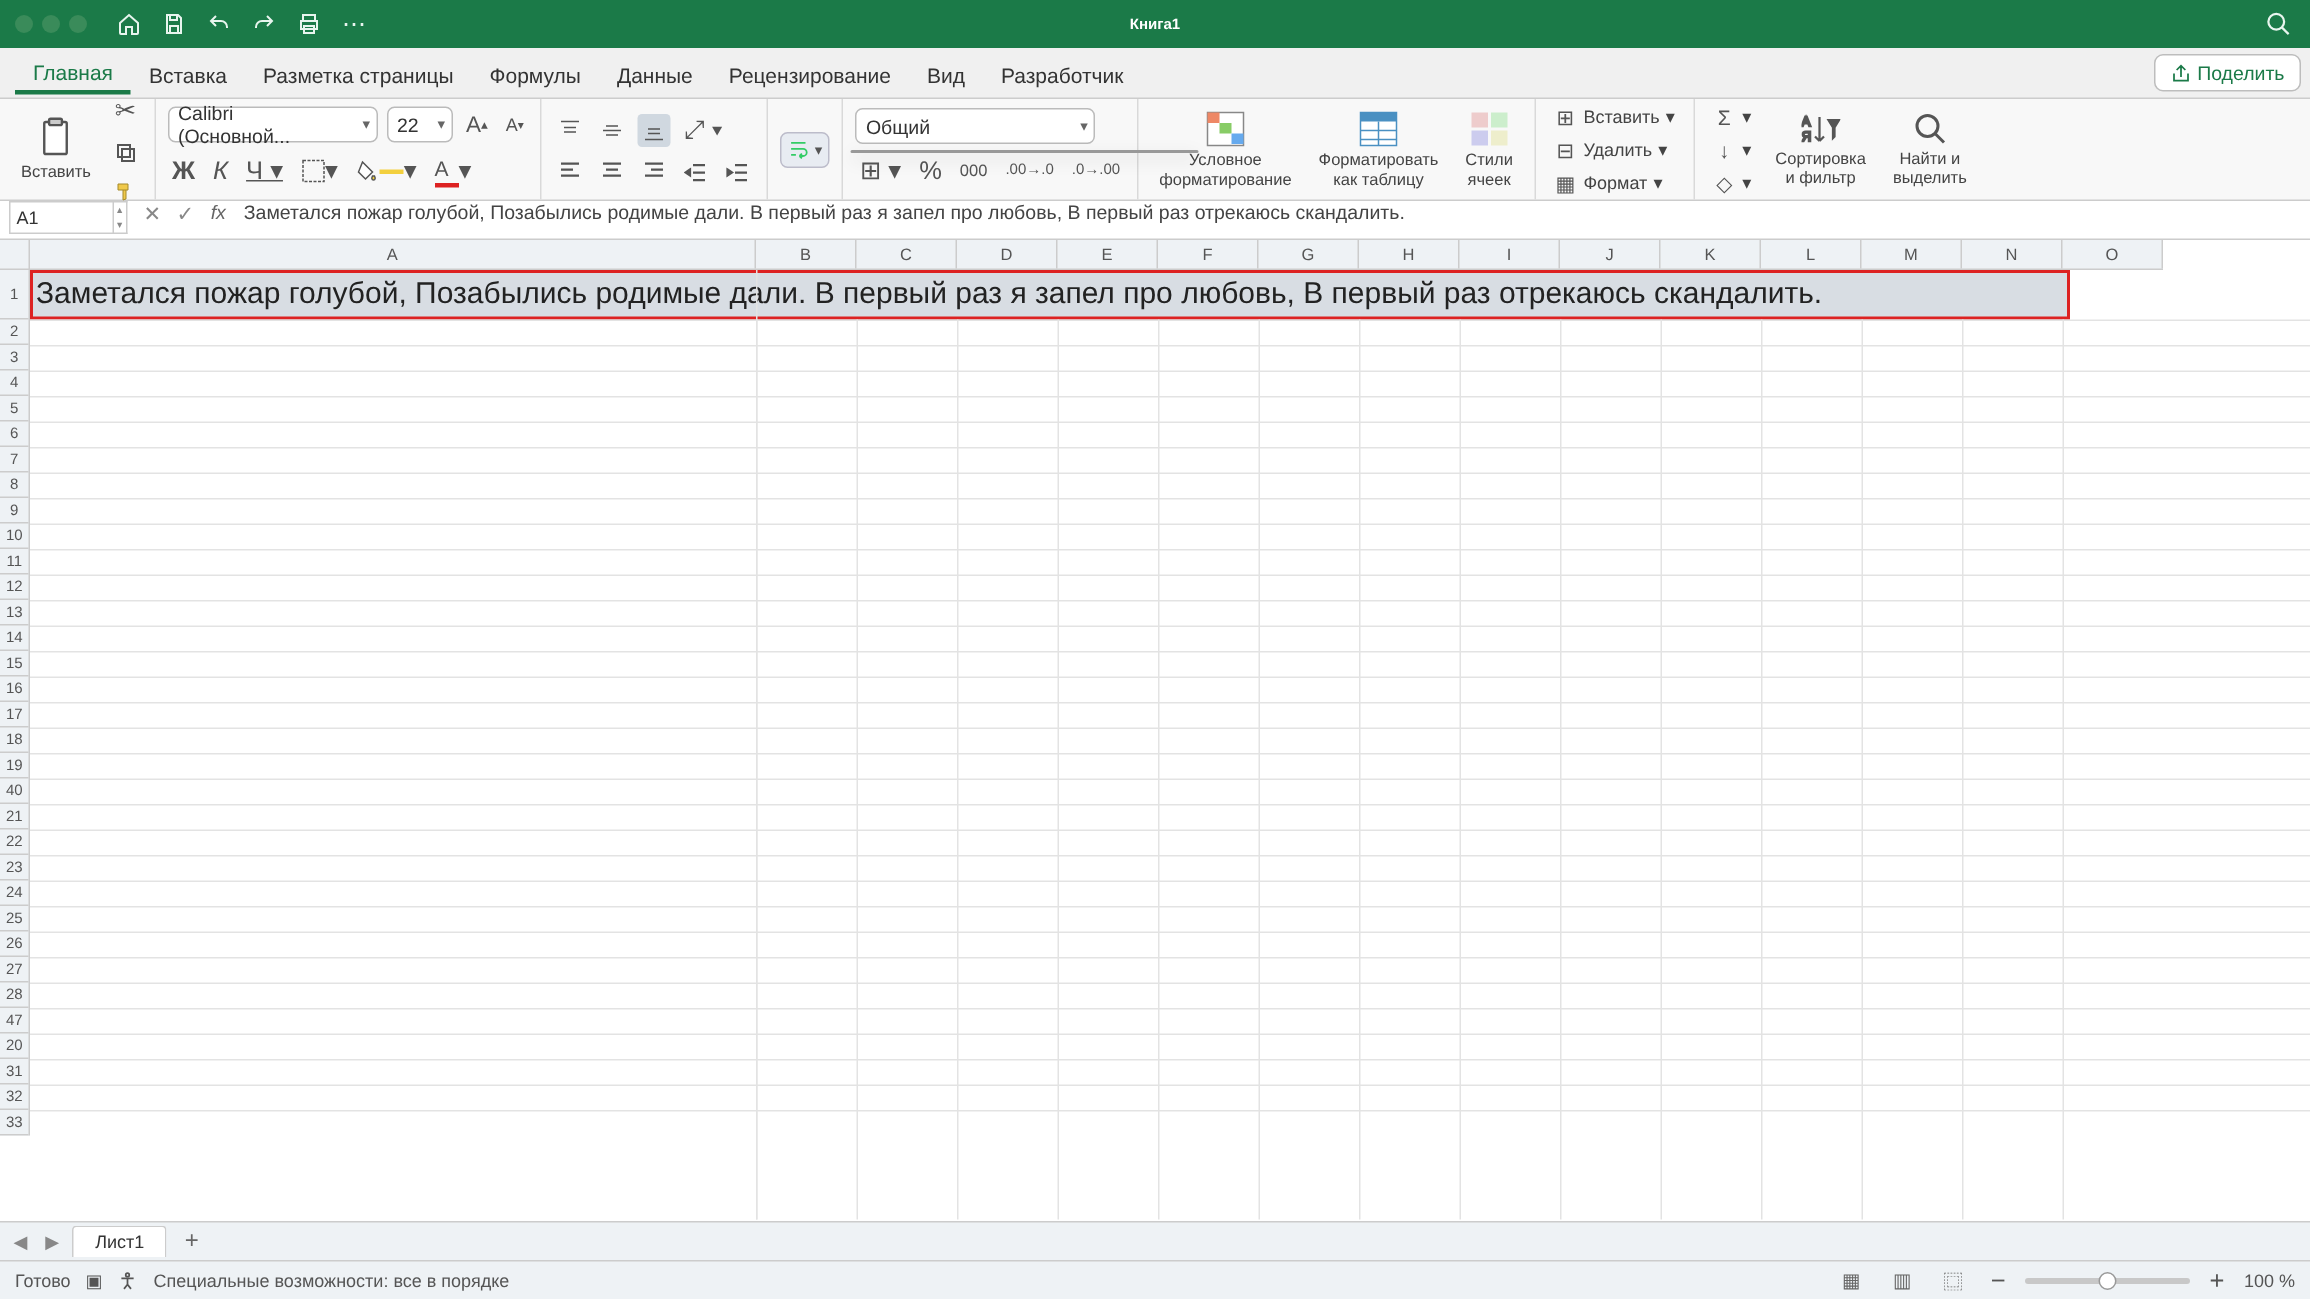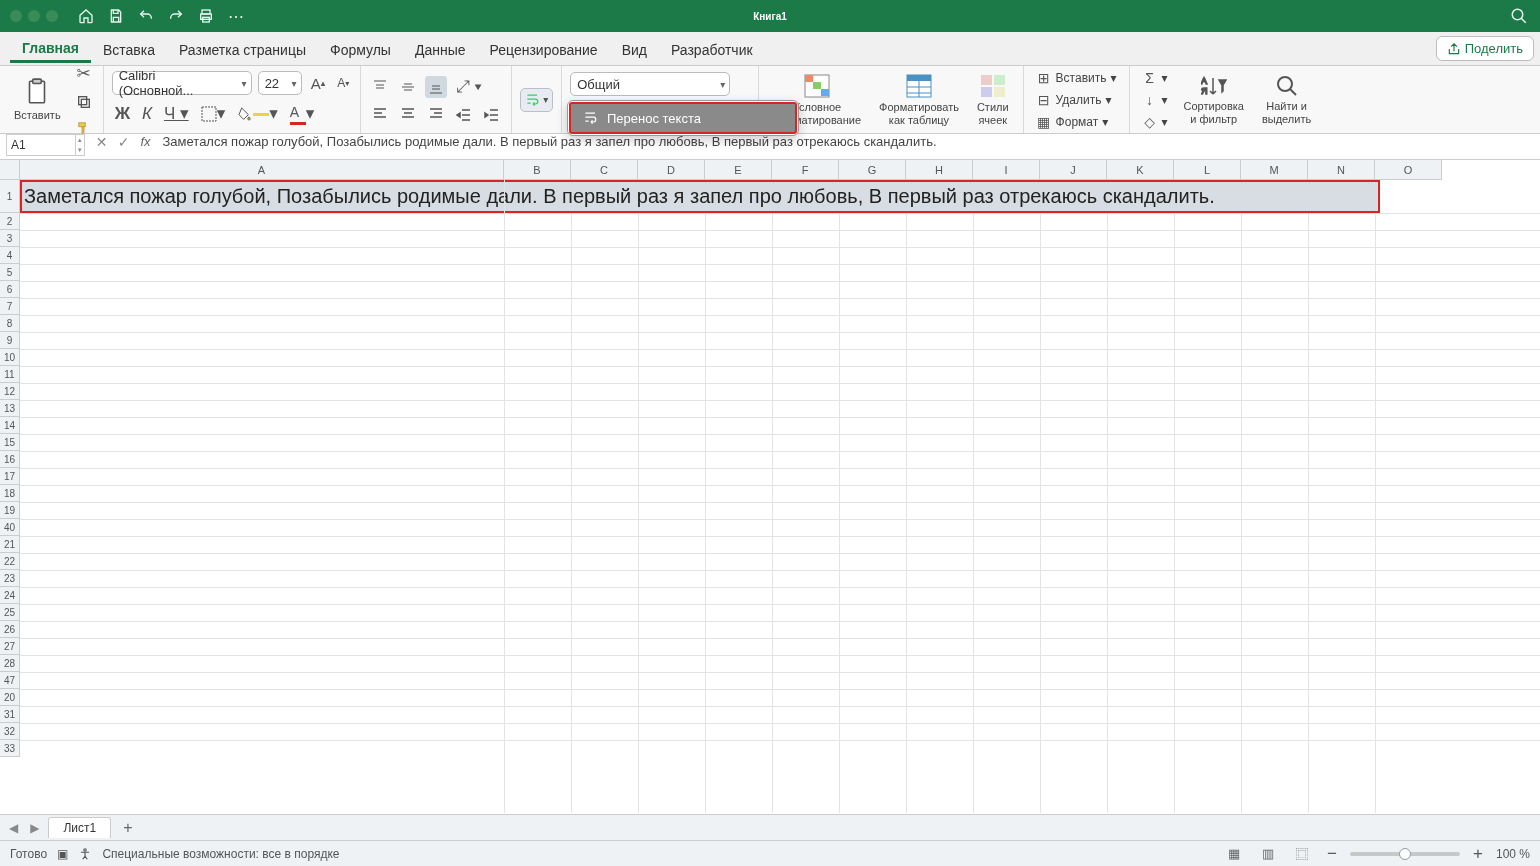--- a/index.html
+++ b/index.html
@@ -10,21 +10,21 @@
 .traffic-lights { display: flex; gap: 6px; padding-left: 10px; }
 .tl-dot { width: 12px; height: 12px; border-radius: 50%; background: #3a8b5a; }
 .title-tools { display: flex; gap: 14px; margin-left: 20px; }
 .title-tool { color: #e8f5ee; font-size: 16px; cursor: pointer; display:flex; align-items:center; }
 .title-text { position: absolute; left: 50%; transform: translateX(-50%); color: #fff; font-weight: 600; font-size: 10px; }
 .title-search { position: absolute; right: 12px; color: #e8f5ee; font-size: 18px; }
 
 
 .tabs-bar { height: 34px; background: #f0f0f0; border-bottom: 1px solid #ccc; display: flex; align-items: center; padding: 0 10px; position: relative; }
 .tab { padding: 6px 12px 4px; font-size: 14px; color: #333; cursor: pointer; }
-.tab.active { color: #1b7a48; font-weight: 700; border-bottom: 3px solid #1b7a48; }
+.tab.active { color: #1b7a48; font-weight: 400; border-bottom: 3px solid #1b7a48; }
 .share-btn { position: absolute; right: 6px; top: 4px; background: #fff; border: 1px solid #bdbdbd; border-radius: 6px; padding: 4px 10px; font-size: 13px; display: flex; align-items: center; gap: 4px; color: #1b7a48; }
 
 
 .ribbon { height: 68px; background: #f8f8f8; border-bottom: 1px solid #ccc; display: flex; align-items: stretch; }
 .ribbon-group { border-right: 1px solid #d9d9d9; display: flex; align-items: center; padding: 0 8px; gap: 6px; }
 .ribbon-btn { display:flex; align-items:center; justify-content:center; padding: 3px; border-radius: 3px; cursor: pointer; font-size: 17px; color: #555; }
 .ribbon-btn.active { background: #d0d8e0; }
 .ribbon-bigbtn { display:flex; flex-direction:column; align-items:center; justify-content:center; gap:2px; padding: 4px 6px; cursor:pointer; }
 .ribbon-biglabel { font-size: 11px; color: #444; text-align:center; line-height:1.1; }
 .font-select { height: 24px; border: 1px solid #bbb; border-radius: 5px; background: #fff; padding: 0 18px 0 6px; font-size: 13px; position: relative; display:flex; align-items:center; }
@@ -372,26 +372,20 @@
           <circle cx="10" cy="10" r="7"></circle>
           <path d="M21 21l-6-6"></path>
         </svg>
       <span class="ribbon-biglabel" style="white-space:pre-line">Найти и
 выделить</span>
     </div>
   </div>
 </div>
 
 <div class="wrap-dd">
-  <div class="wrap-dd-item hl">
-    <svg width="16" height="16" viewBox="0 0 20 20" stroke="#fff" stroke-width="1.5" fill="none">
-        <path d="M3 4h12M3 9h10a3 3 0 010 6h-3m0 0l2-2m-2 2l2 2M3 14h4"></path>
-      </svg>
-    <span>Перенос текста</span>
-  </div>
 </div>
 
 <div class="formula-bar">
   <div class="name-box">
       <span>A1</span>
     </div>
   <div class="name-spin">
       <span>▴</span>
       <span>▾</span>
     </div>

